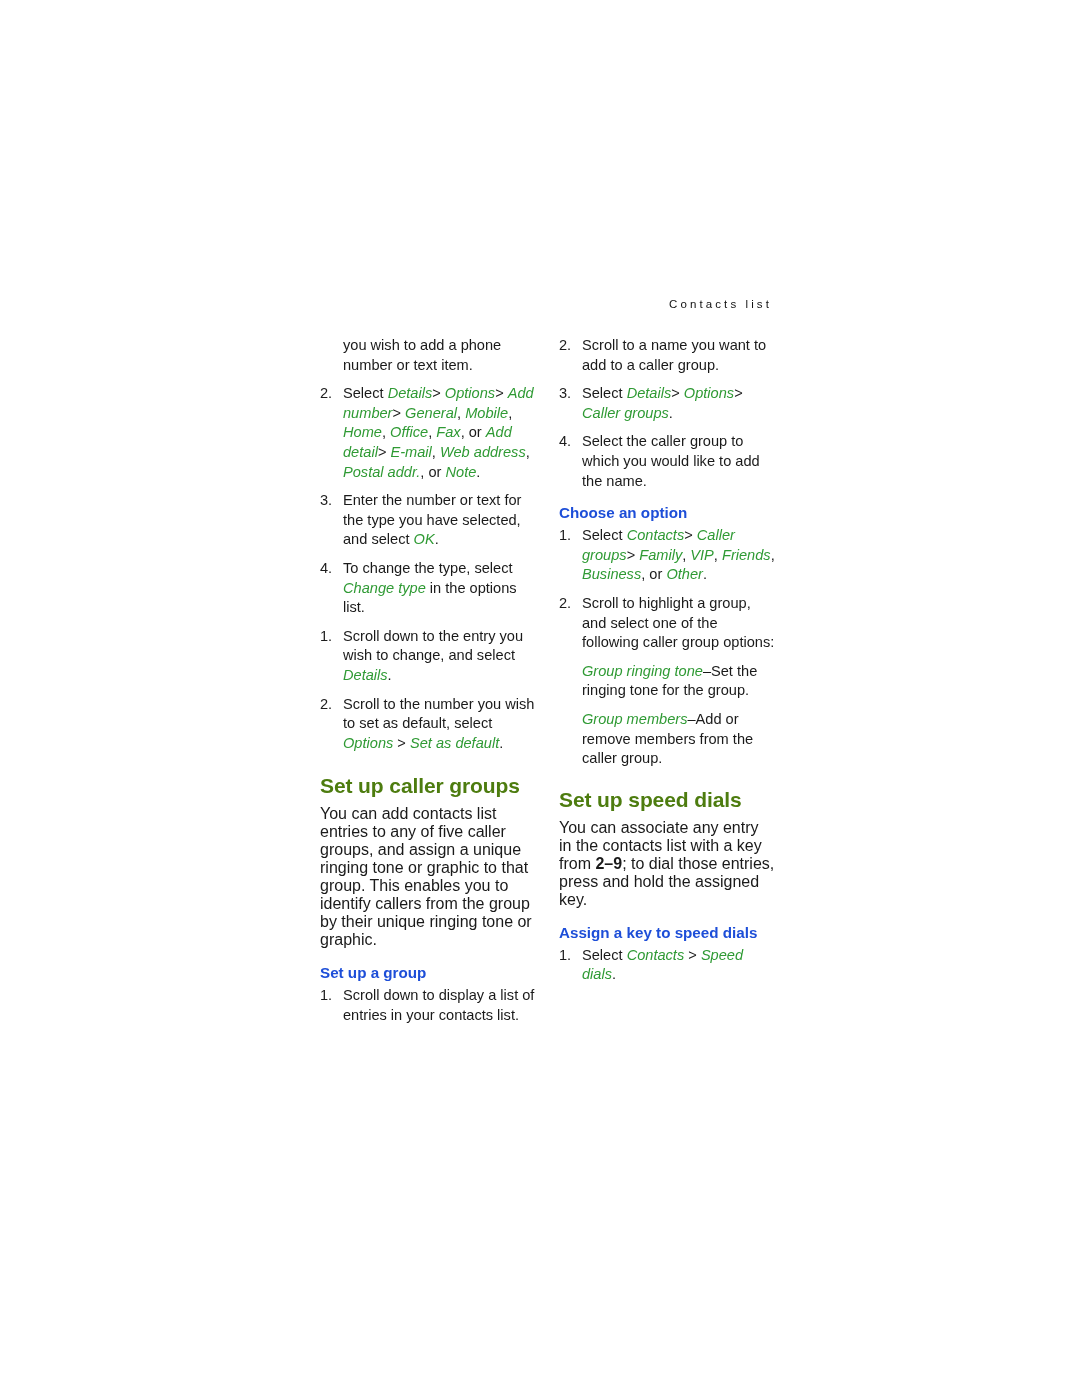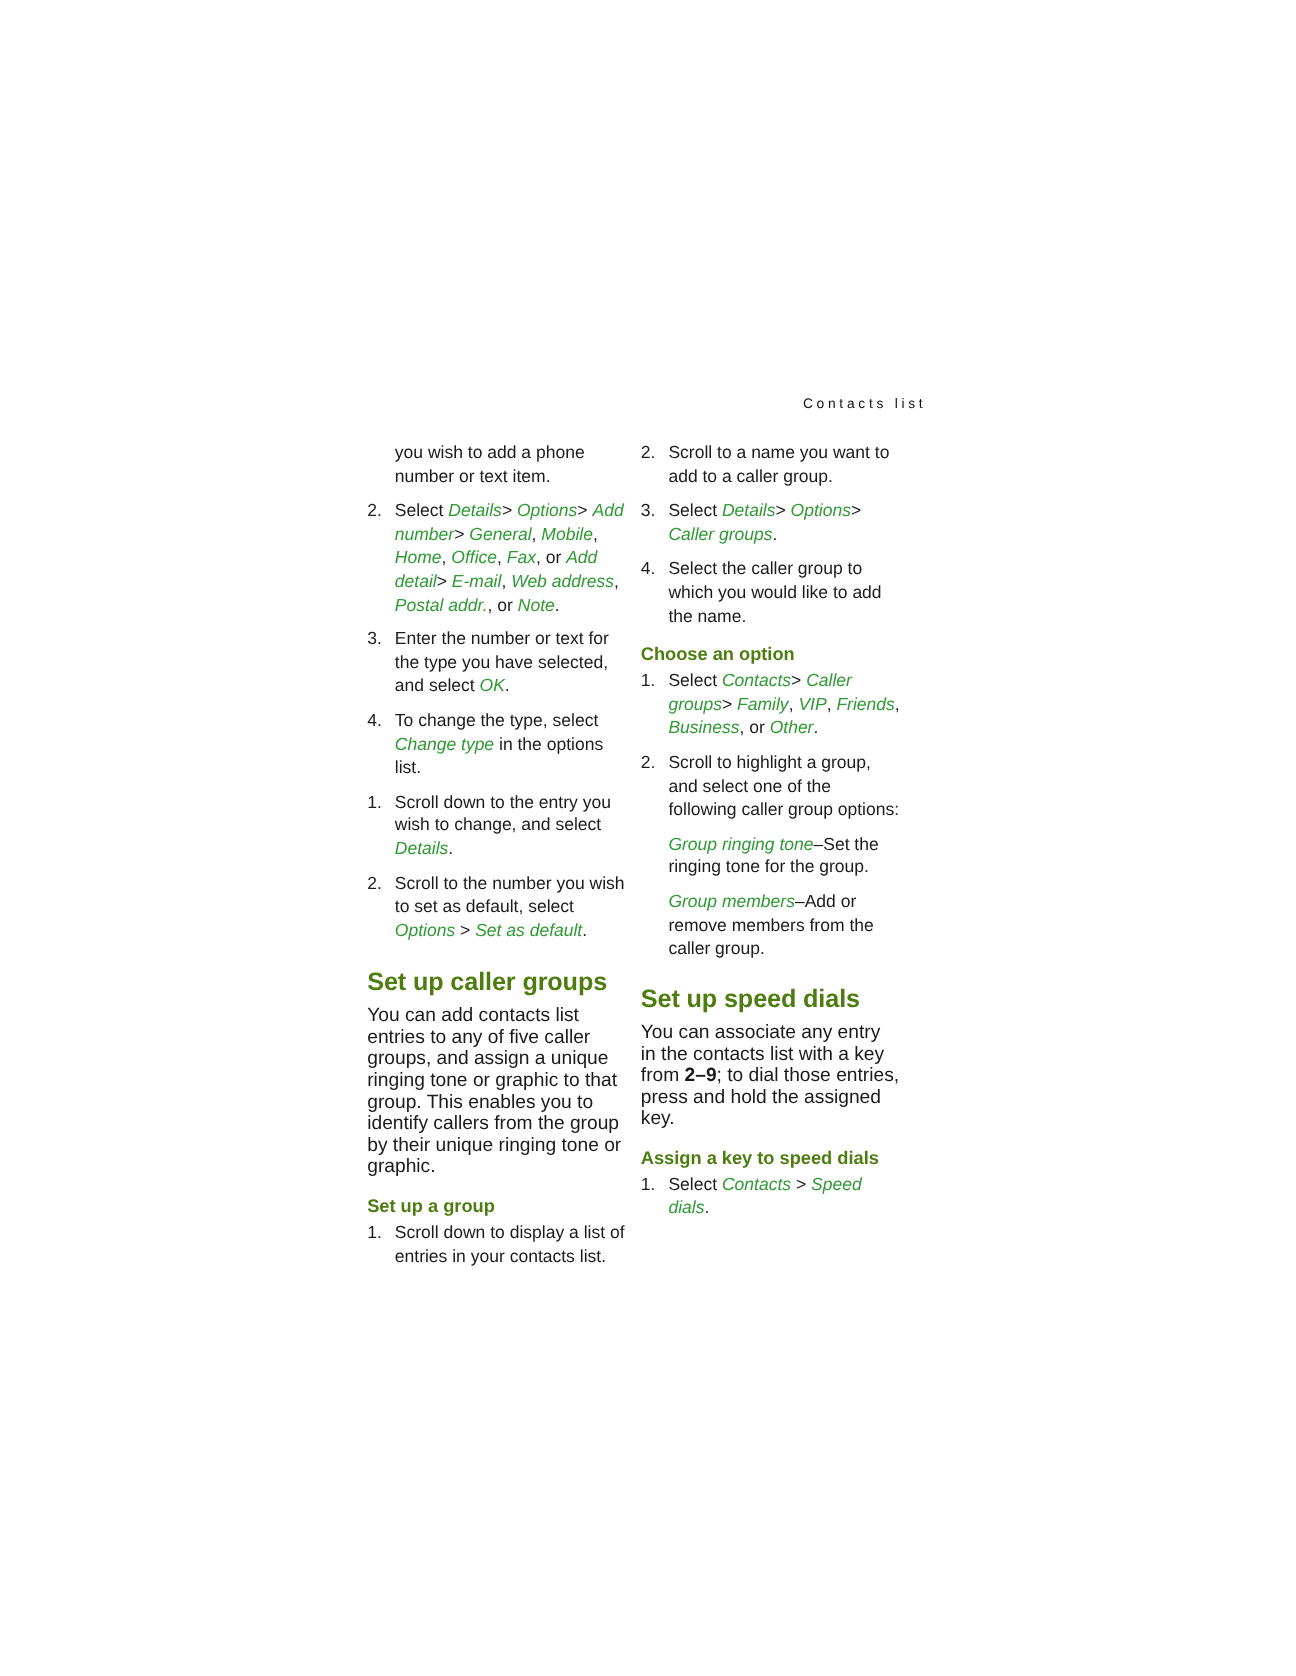--- a/index.html
+++ b/index.html
@@ -16,46 +16,46 @@
     color: #1a1a1a;
     -webkit-font-smoothing: antialiased;
   }
 
   .page {
     position: absolute;
     left: 0; top: 0;
     width: 1080px;
     height: 1047px;
     overflow: hidden;
-    margin-top: 33px;
   }
 
   
   .running-header {
     position: absolute;
     left: 320px;
     top: 298px;
     width: 452px;
     text-align: right;
     font-size: 11.5px;
     letter-spacing: 3.1px;
     color: #111111;
     font-weight: 400;
     white-space: nowrap;
   }
 
   
   .columns {
     position: absolute;
-    left: 306px;
+    left: 320px;
     top: 336px;
     width: 455px;
     display: flex;
-    gap: 12px;
+    gap: 22px;
     align-items: flex-start;
+    justify-content: space-between;
   }
   .col {
     width: 216px;
     flex: 0 0 216px;
   }
   .para {
     margin-bottom: 9px;
   }
 
   
@@ -98,21 +98,21 @@
   }
   .head-wrap { margin: 18px 0 6px 0; }
   .head-wrap.first { margin-top: 20px; }
 
   h3.subhead {
     margin: 0;
     padding: 0;
     font-size: 15.2px;
     line-height: 20px;
     font-weight: 700;
-    color: #4d7c0f;
+    color: #1d4ed8;
   }
   .subhead-wrap { margin: 14px 0 3px 0; }
   .subhead-wrap.tightgap { margin-top: 12px; }
 
   
   .ui {           
     color: #2f9a34;
     font-style: italic;
   }
   .sep {          

